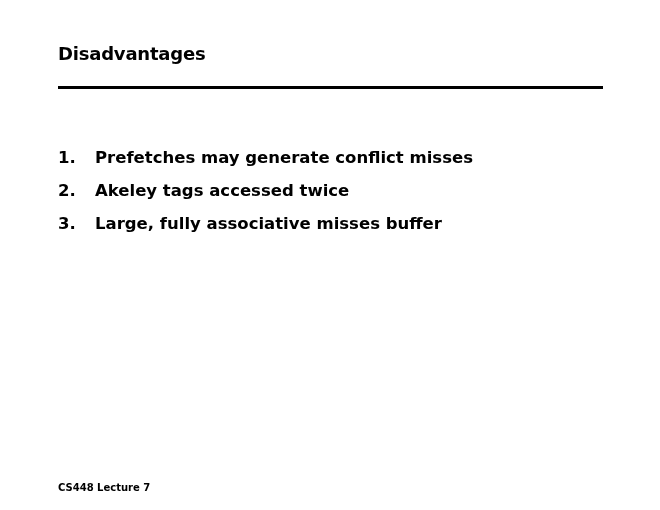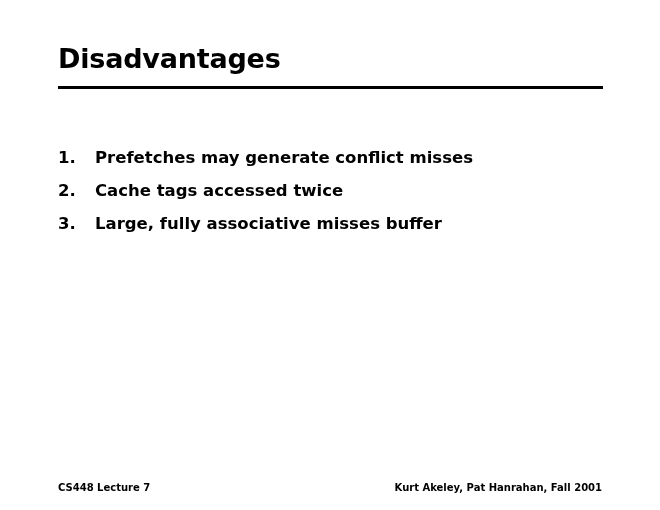--- a/index.html
+++ b/index.html
@@ -15,21 +15,21 @@
     position: relative;
     width: 660px;
     height: 510px;
     background: #ffffff;
     overflow: hidden;
   }
   .slide-title {
     position: absolute;
     left: 58px;
     top: 44px;
-    font-size: 27px;
+    font-size: 18px;
     font-weight: bold;
     color: #000000;
     letter-spacing: -0.2px;
     line-height: 1.1;
     white-space: nowrap;
   }
   .title-rule {
     position: absolute;
     left: 58px;
     top: 86px;
@@ -92,26 +92,25 @@
 
   <div class="title-rule"></div>
 
   <ol class="body-list">
     <li class="list-item">
       <span class="item-number">1.</span>
       <span class="item-text">Prefetches may generate conflict misses</span>
     </li>
     <li class="list-item">
       <span class="item-number">2.</span>
-      <span class="item-text">Cache tags accessed twice</span>
+      <span class="item-text">Akeley tags accessed twice</span>
     </li>
     <li class="list-item">
       <span class="item-number">3.</span>
       <span class="item-text">Large, fully associative misses buffer</span>
     </li>
   </ol>
 
   <div class="footer">
     <span class="footer-left">CS448 Lecture 7</span>
-    <span class="footer-right">Kurt Akeley, Pat Hanrahan, Fall 2001</span>
   </div>
 
 </div>
 
 </body></html>

